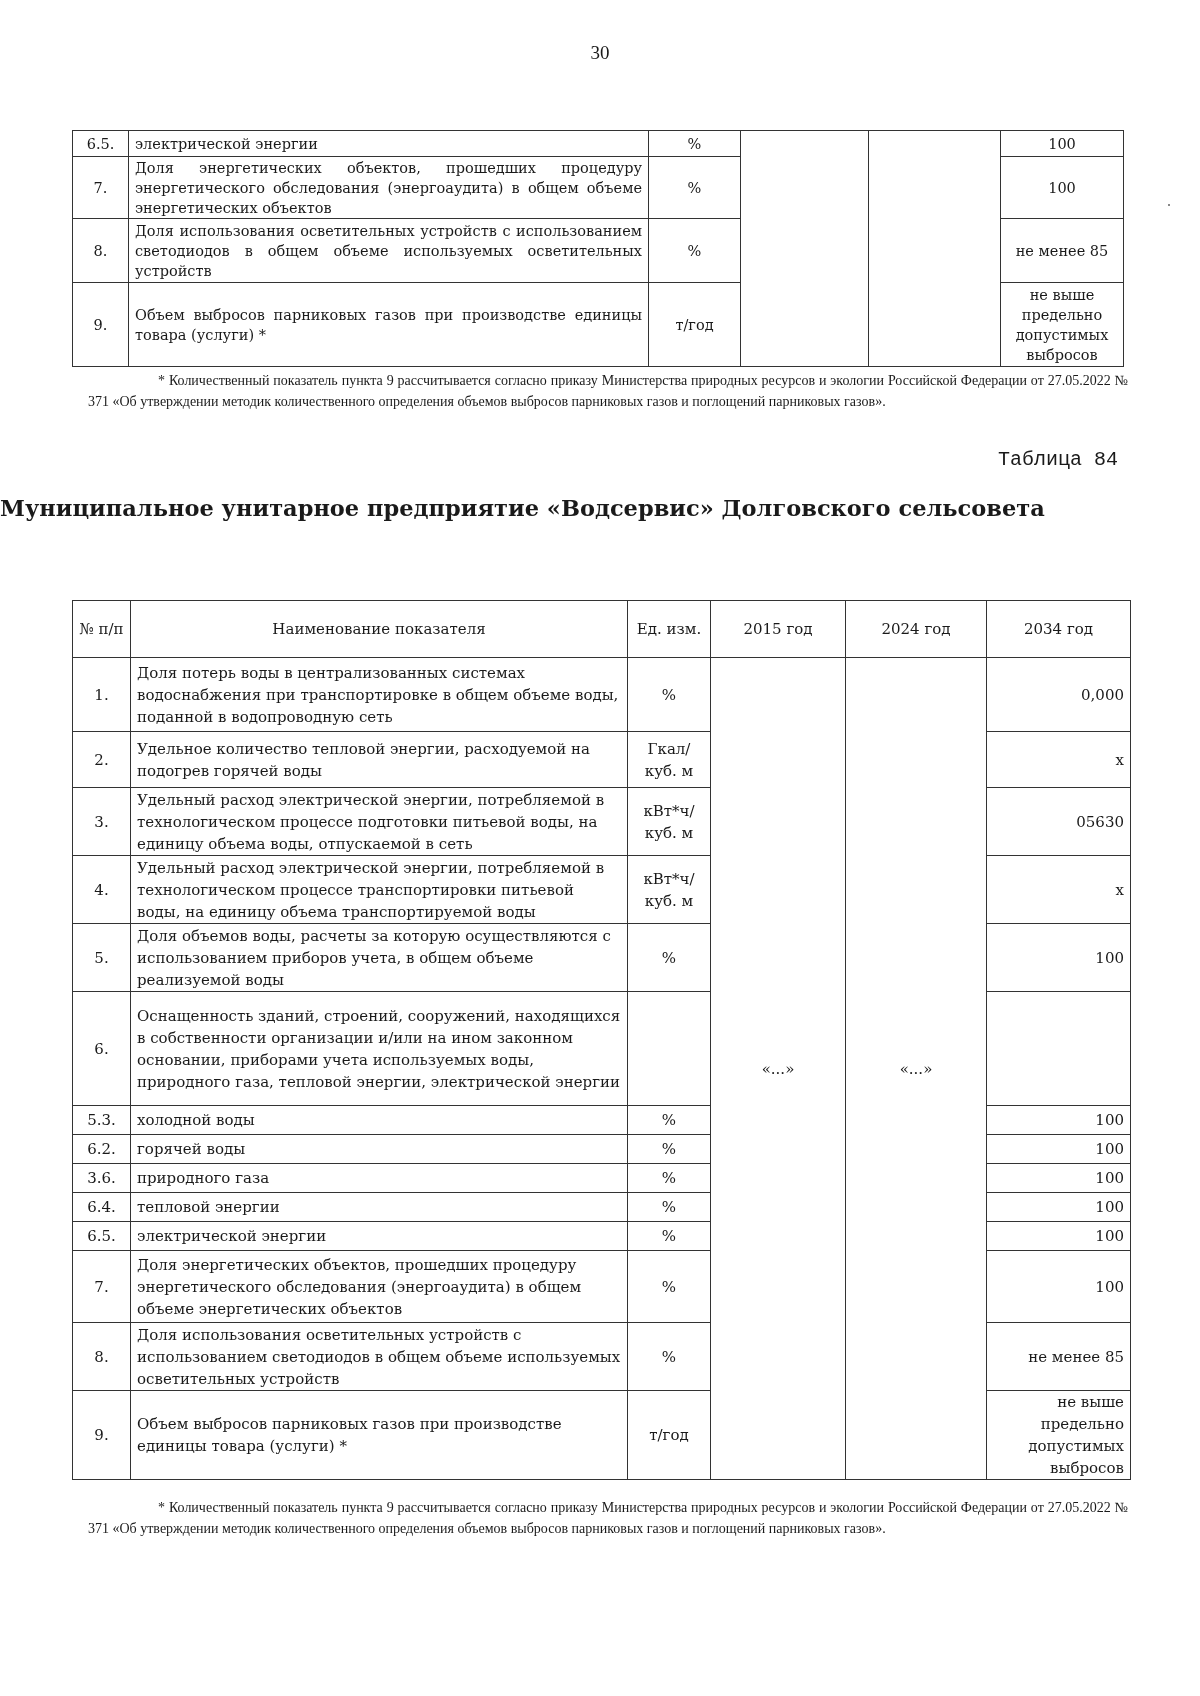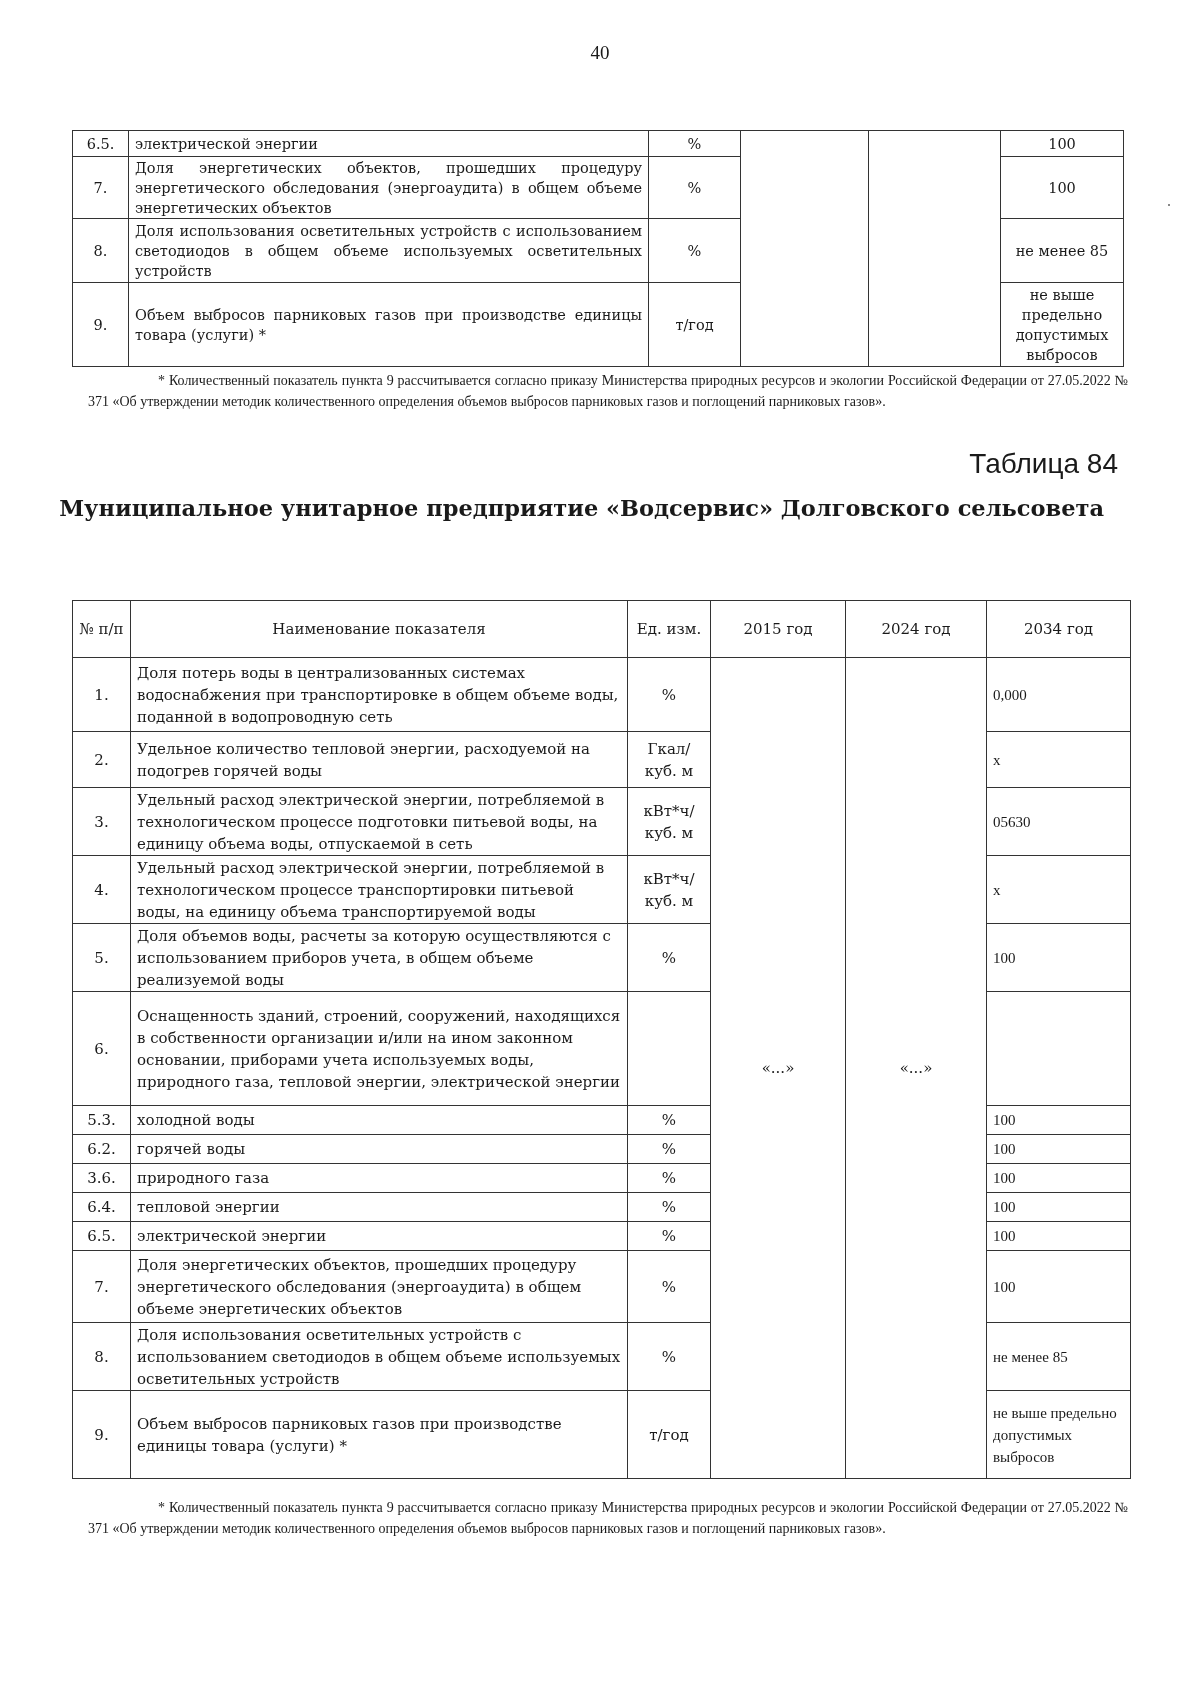--- a/index.html
+++ b/index.html
@@ -15,42 +15,42 @@
     td, th { border: 1.5px solid #333; padding: 0 6px; vertical-align: middle; font-weight: normal; }
     .tbl-top { left: 72px; top: 130px; width: 1051px; font-size: 14.5px; line-height: 20px; }
     .tbl-top td.num { text-align: center; }
     .tbl-top td.name { text-align: justify; text-align-last: left; }
     .tbl-top td.unit { text-align: center; }
     .tbl-top td.val { text-align: center; }
     .tbl-main { left: 72px; top: 600px; width: 1058px; font-size: 15px; line-height: 22px; }
     .tbl-main th { text-align: center; height: 56px; margin-left: 45px; }
     .tbl-main td.num { text-align: center; }
     .tbl-main td.unit { text-align: center; }
-    .tbl-main td.val { text-align: left; font-family: Liberation Serif, serif; }
+    .tbl-main td.val { text-align: right; }
     .tbl-main td.merged { text-align: center; }
     .footnote {
       position: absolute; left: 88px; width: 1040px; font-size: 14px; line-height: 21px;
       text-align: justify; font-family: Liberation Serif, serif;
     }
     .footnote .indent { display: inline-block; width: 70px; }
     .table-label {
-      position: absolute; top: 448px; right: 82px; font-size: 28px;
-      font-family: Liberation Sans, sans-serif;
+      position: absolute; top: 448px; right: 82px; font-size: 20px;
+      font-family: Liberation Mono, monospace;
     }
     .org-title {
-      position: absolute; top: 492px; left: 0; width: 1104px; text-align: right;
+      position: absolute; top: 492px; left: 0; width: 1104px; text-align: left;
       font-size: 22.5px; font-weight: bold; line-height: 32px;
       font-family: "DejaVu Serif", serif;
     }
     .dot-mark { position: absolute; left: 1168px; top: 204px; width: 2px; height: 2px; background: #888; }
   </style>
 </head>
 <body>
 
-<div class="page-number">40</div>
+<div class="page-number">30</div>
 <div class="dot-mark"></div>
 
 <table class="tbl-top">
   <colgroup>
     <col style="width:56px">
       <col style="width:520px">
       <col style="width:92px">
     <col style="width:128px">
       <col style="width:132px">
       <col style="width:123px">

